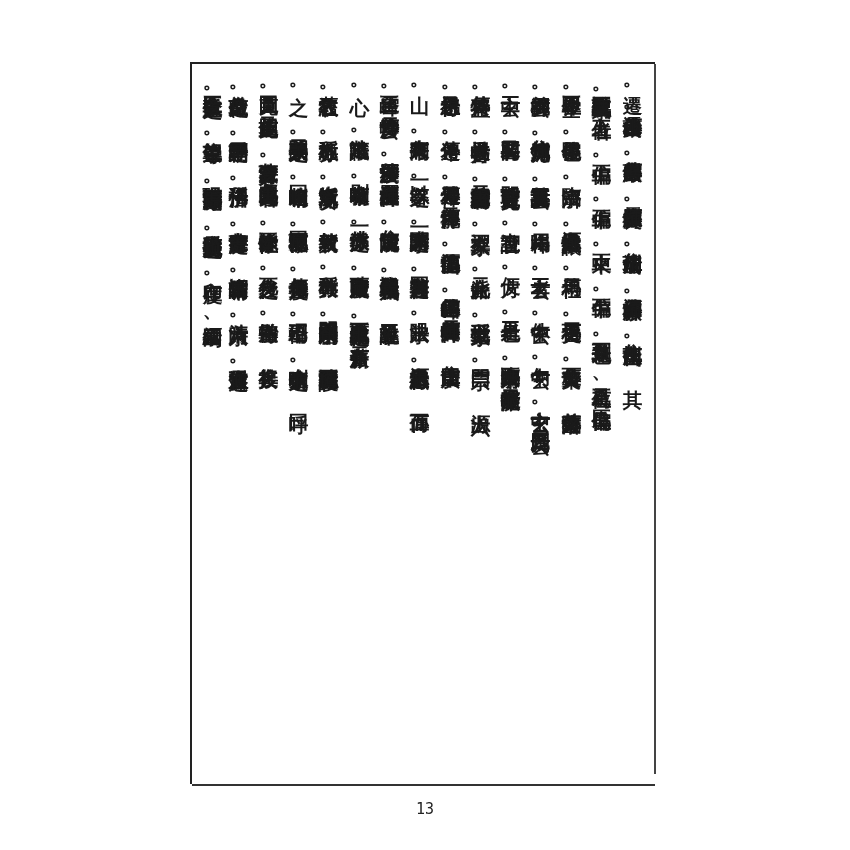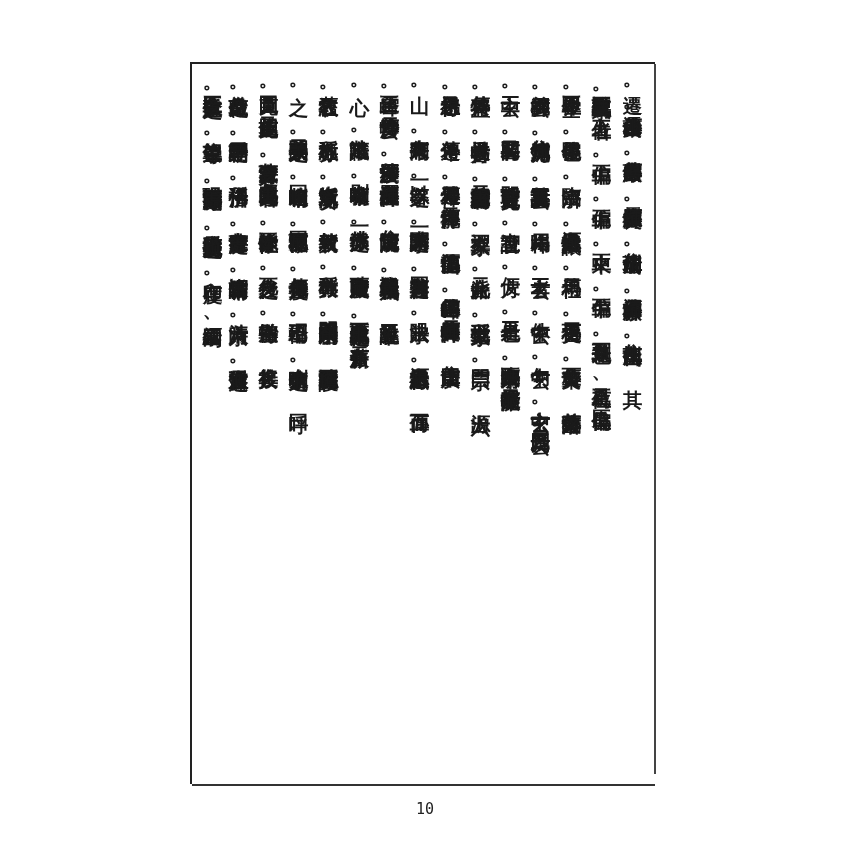--- a/index.html
+++ b/index.html
@@ -35,14 +35,14 @@
   <div class="col" style="left:438px">祖弟子行思。 傳希遷。 希遷傳天禪。天禪傳龍潭。 龍潭傳德山。 德山傳雪峰。雪峰傳文偃禪師。 住廣東雪門</div>
   <div class="col" style="left:407px">山。 每有人來問。 以一字答之。 時人謂之一字關。 罕有知其旨趣者。 法眼宗。 源出六祖弟子行思。 五傳而</div>
   <div class="col" style="left:377px">至雪峰。雪峰傳玄沙。 玄沙傳羅漢。羅漢傳文益禪師。 住金陵清源院。 皆舉華嚴初地中六相義。 並說三界唯</div>
   <div class="col" style="left:347px">心。 萬法唯識。 別有喇嘛教。 亦佛教之一派。 唐時自印度入西藏。 至今以西藏爲此教之中樞。有新舊二派。</div>
   <div class="col" style="left:316px">舊敎衣紅。 亦稱紅教。 末派漸流妖妄。 新教衣黃。 亦稱黃教。 明永樂間宗喀巴所創。 清時認爲正教而保護</div>
   <div class="col" style="left:286px">之。 其開宗之二大弟子。 曰達賴喇嘛。 曰班禪額爾德尼。 相傳化身度世。 輪廻不已。 大喇嘛之名號。 曰呼</div>
   <div class="col" style="left:256px">圖克圖。又作胡土克圖。 蒙藏青海皆有之。凡爲呼圖克圖者。 皆能不昧本性。 身死之後。 寄胎轉生。 復接其</div>
   <div class="col" style="left:226px">前身之位職。 謂之呼畢勒罕。 俗稱活佛。 在蒙古青海等處。 皆謂僧爲喇嘛。 清時入京。 宮廷派大員候迎。</div>
   <div class="col" style="left:200px">王公大臣皆敬重之。 位望尊崇。 現時滿蒙青海西藏等處。 猶擁宗教界之大勢力在也。 在印度。 緬甸泰國、</div>
 
-  <div class="page-no">10</div>
+  <div class="page-no">13</div>
 </div>
 
 </body></html>

